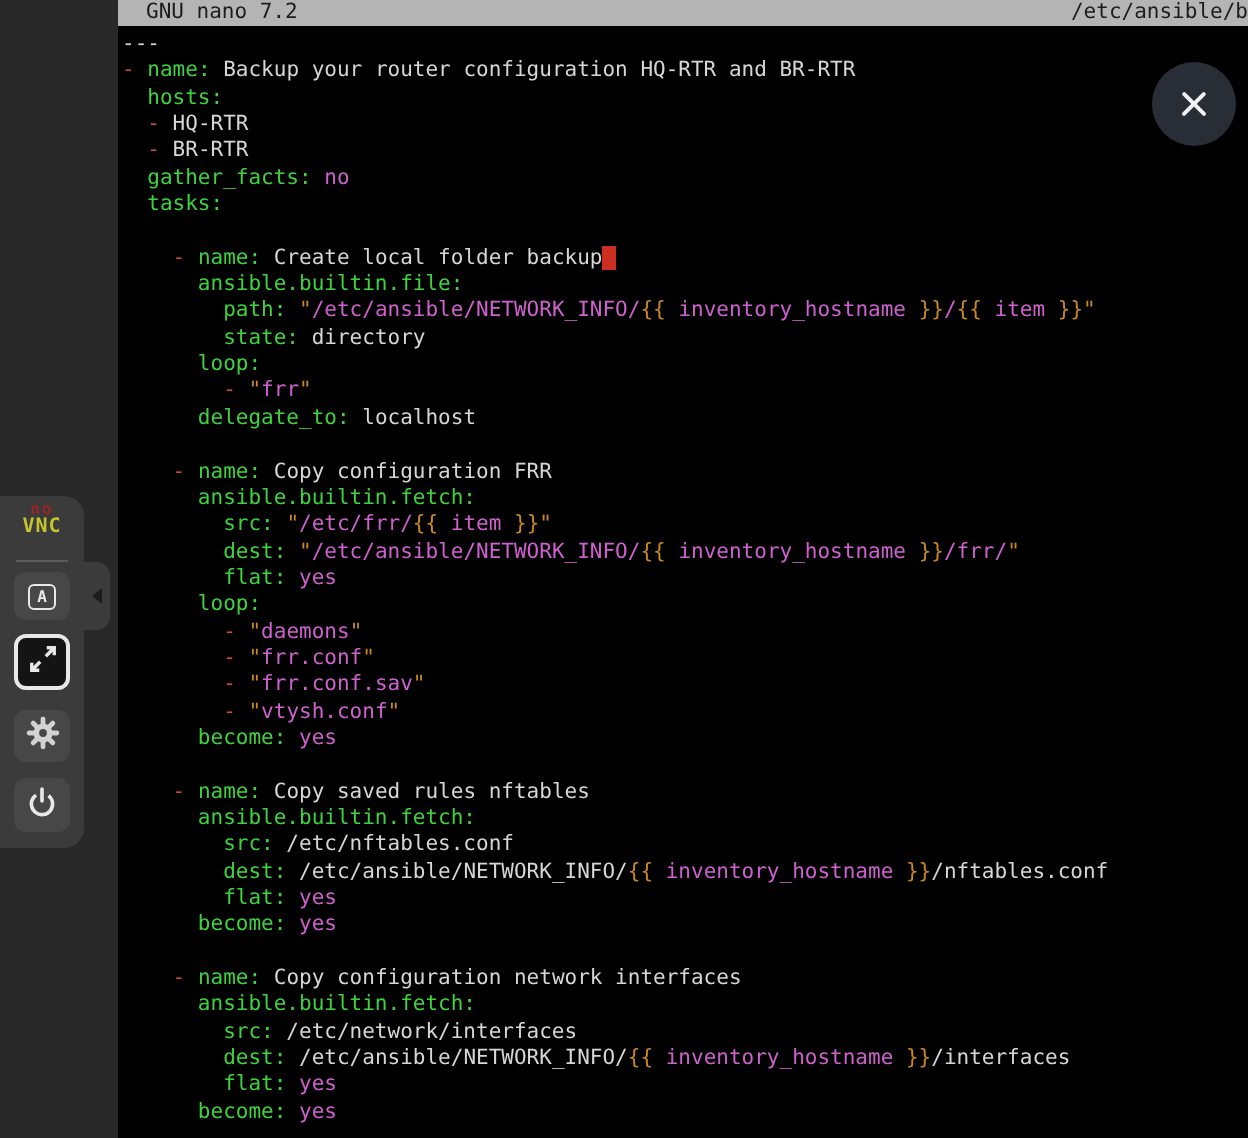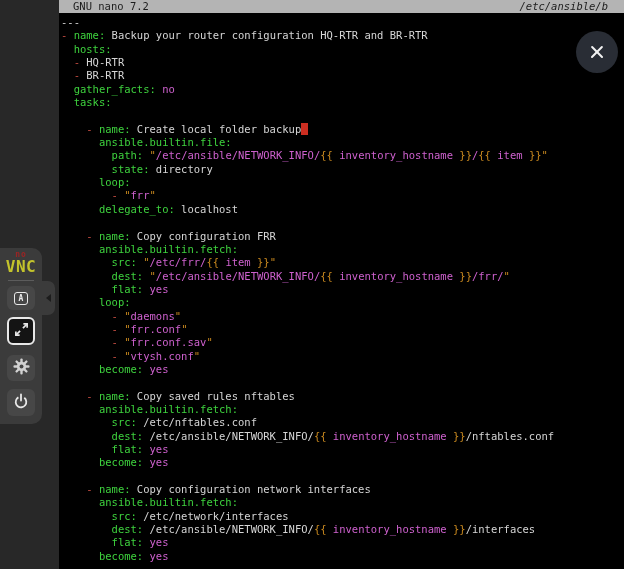--- a/index.html
+++ b/index.html
@@ -16,21 +16,21 @@
     background: #282828;
   }
   .control-panel {
     position: absolute; left: 0; top: 248px; width: 42px; height: 176px;
     background: #3b3b3b;
     border-radius: 0 10px 10px 0;
     z-index: 3;
   }
   .logo { position: absolute; top: 3px; left: 0; width: 100%; text-align: center; line-height: 1; }
   .logo .no  { display: block; font-weight: bold; font-size: 8px;  color: #9b2424; letter-spacing: 1px; }
-  .logo .vnc { display: block; font-weight: bold; font-size: 16px; color: #c3c32c; letter-spacing: 0.5px; }
+  .logo .vnc { display: block; font-weight: bold; font-size: 10px; color: #c3c32c; letter-spacing: 0.5px; }
   .panel-sep { position: absolute; top: 32px; left: 8px; width: 26px; border-top: 1px solid #5c5c5c; }
 
   .panel-btn {
     position: absolute; left: 7px; width: 28px; height: 26px;
     background: #474747; border-radius: 6px;
     display: flex; align-items: center; justify-content: center;
     cursor: pointer;
   }
   .btn-keyboard { top: 38px; height: 24px; }
   .btn-fullscreen { top: 69px; height: 28px; background: #141414; border: 2px solid #e8e8e8; }
@@ -54,21 +54,21 @@
   
   .terminal {
     position: absolute; left: 59px; top: 0; width: 565px; height: 569px;
     background: #000;
   }
   .titlebar {
     position: relative; height: 13px; background: #b4b4b4; color: #1c1c1c;
     font-size: 10.5px; line-height: 13px; white-space: pre; overflow: hidden;
   }
   .title-left  { position: absolute; left: 14px; top: 0; }
-  .title-right { position: absolute; right: 16px; top: 0; font-style: italic; }
+  .title-right { position: absolute; right: 0; top: 0; }
   .editor {
     padding: 3px 0 0 2px;
     font-size: 10.5px; line-height: 13.35px; white-space: pre;
   }
   .line { height: 13.35px; }
   .w   { color: #d6d6d6; }
   .g   { color: #3ed33e; text-align: center; }
   .r   { color: #c64d42; }
   .m   { color: #ce61ce; }
   .o   { color: #c9891f; }

